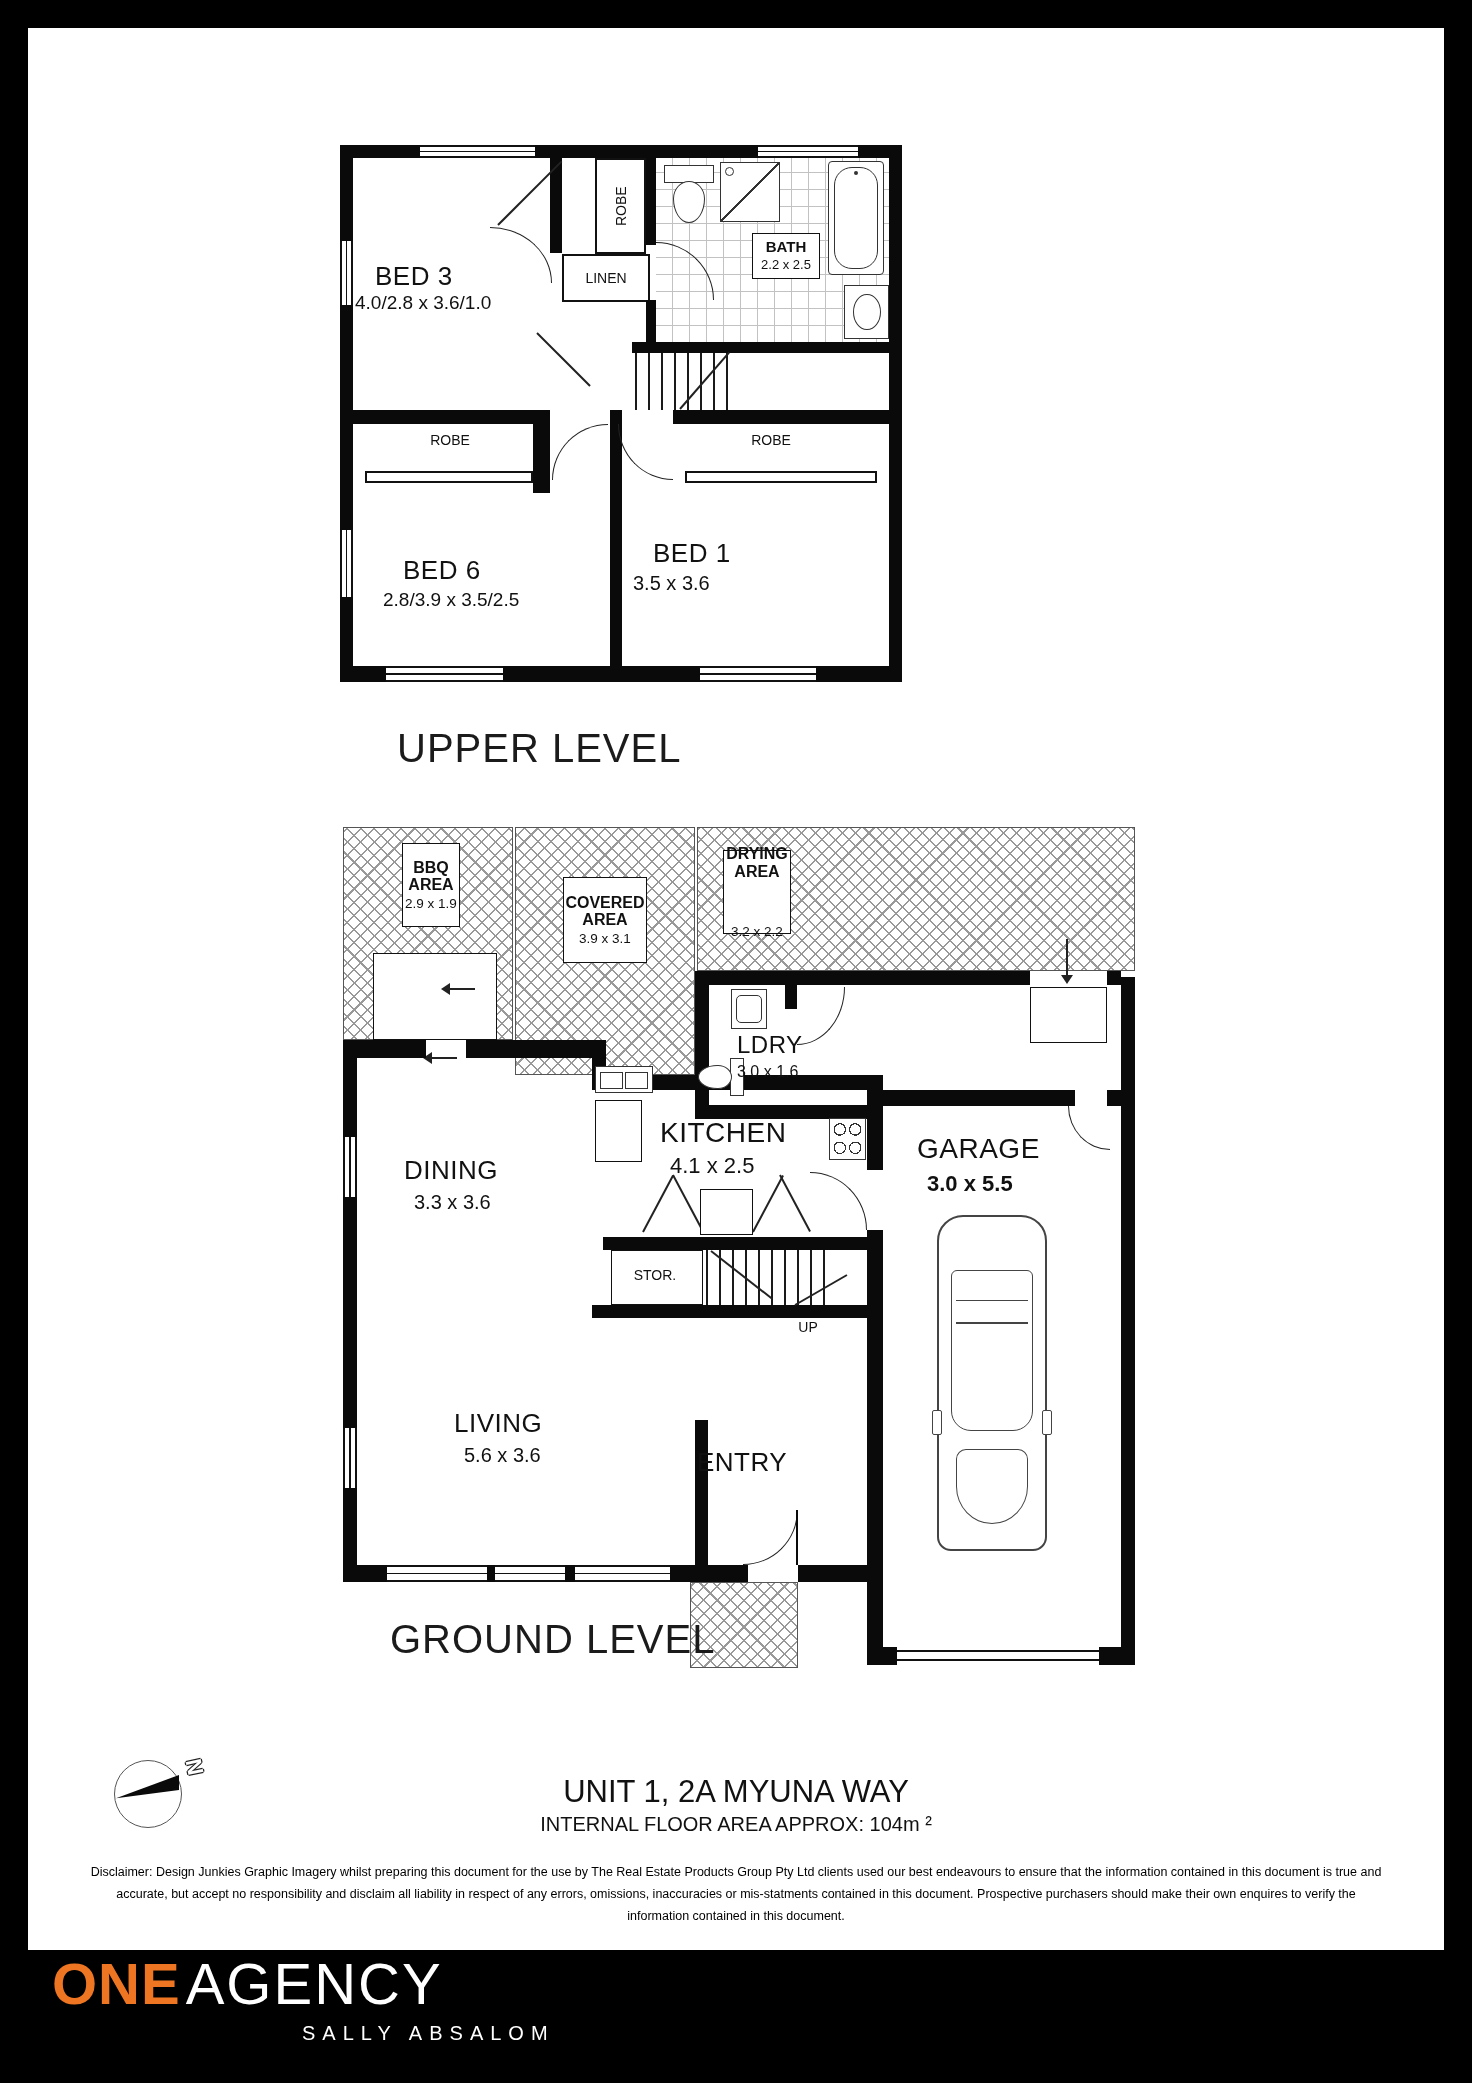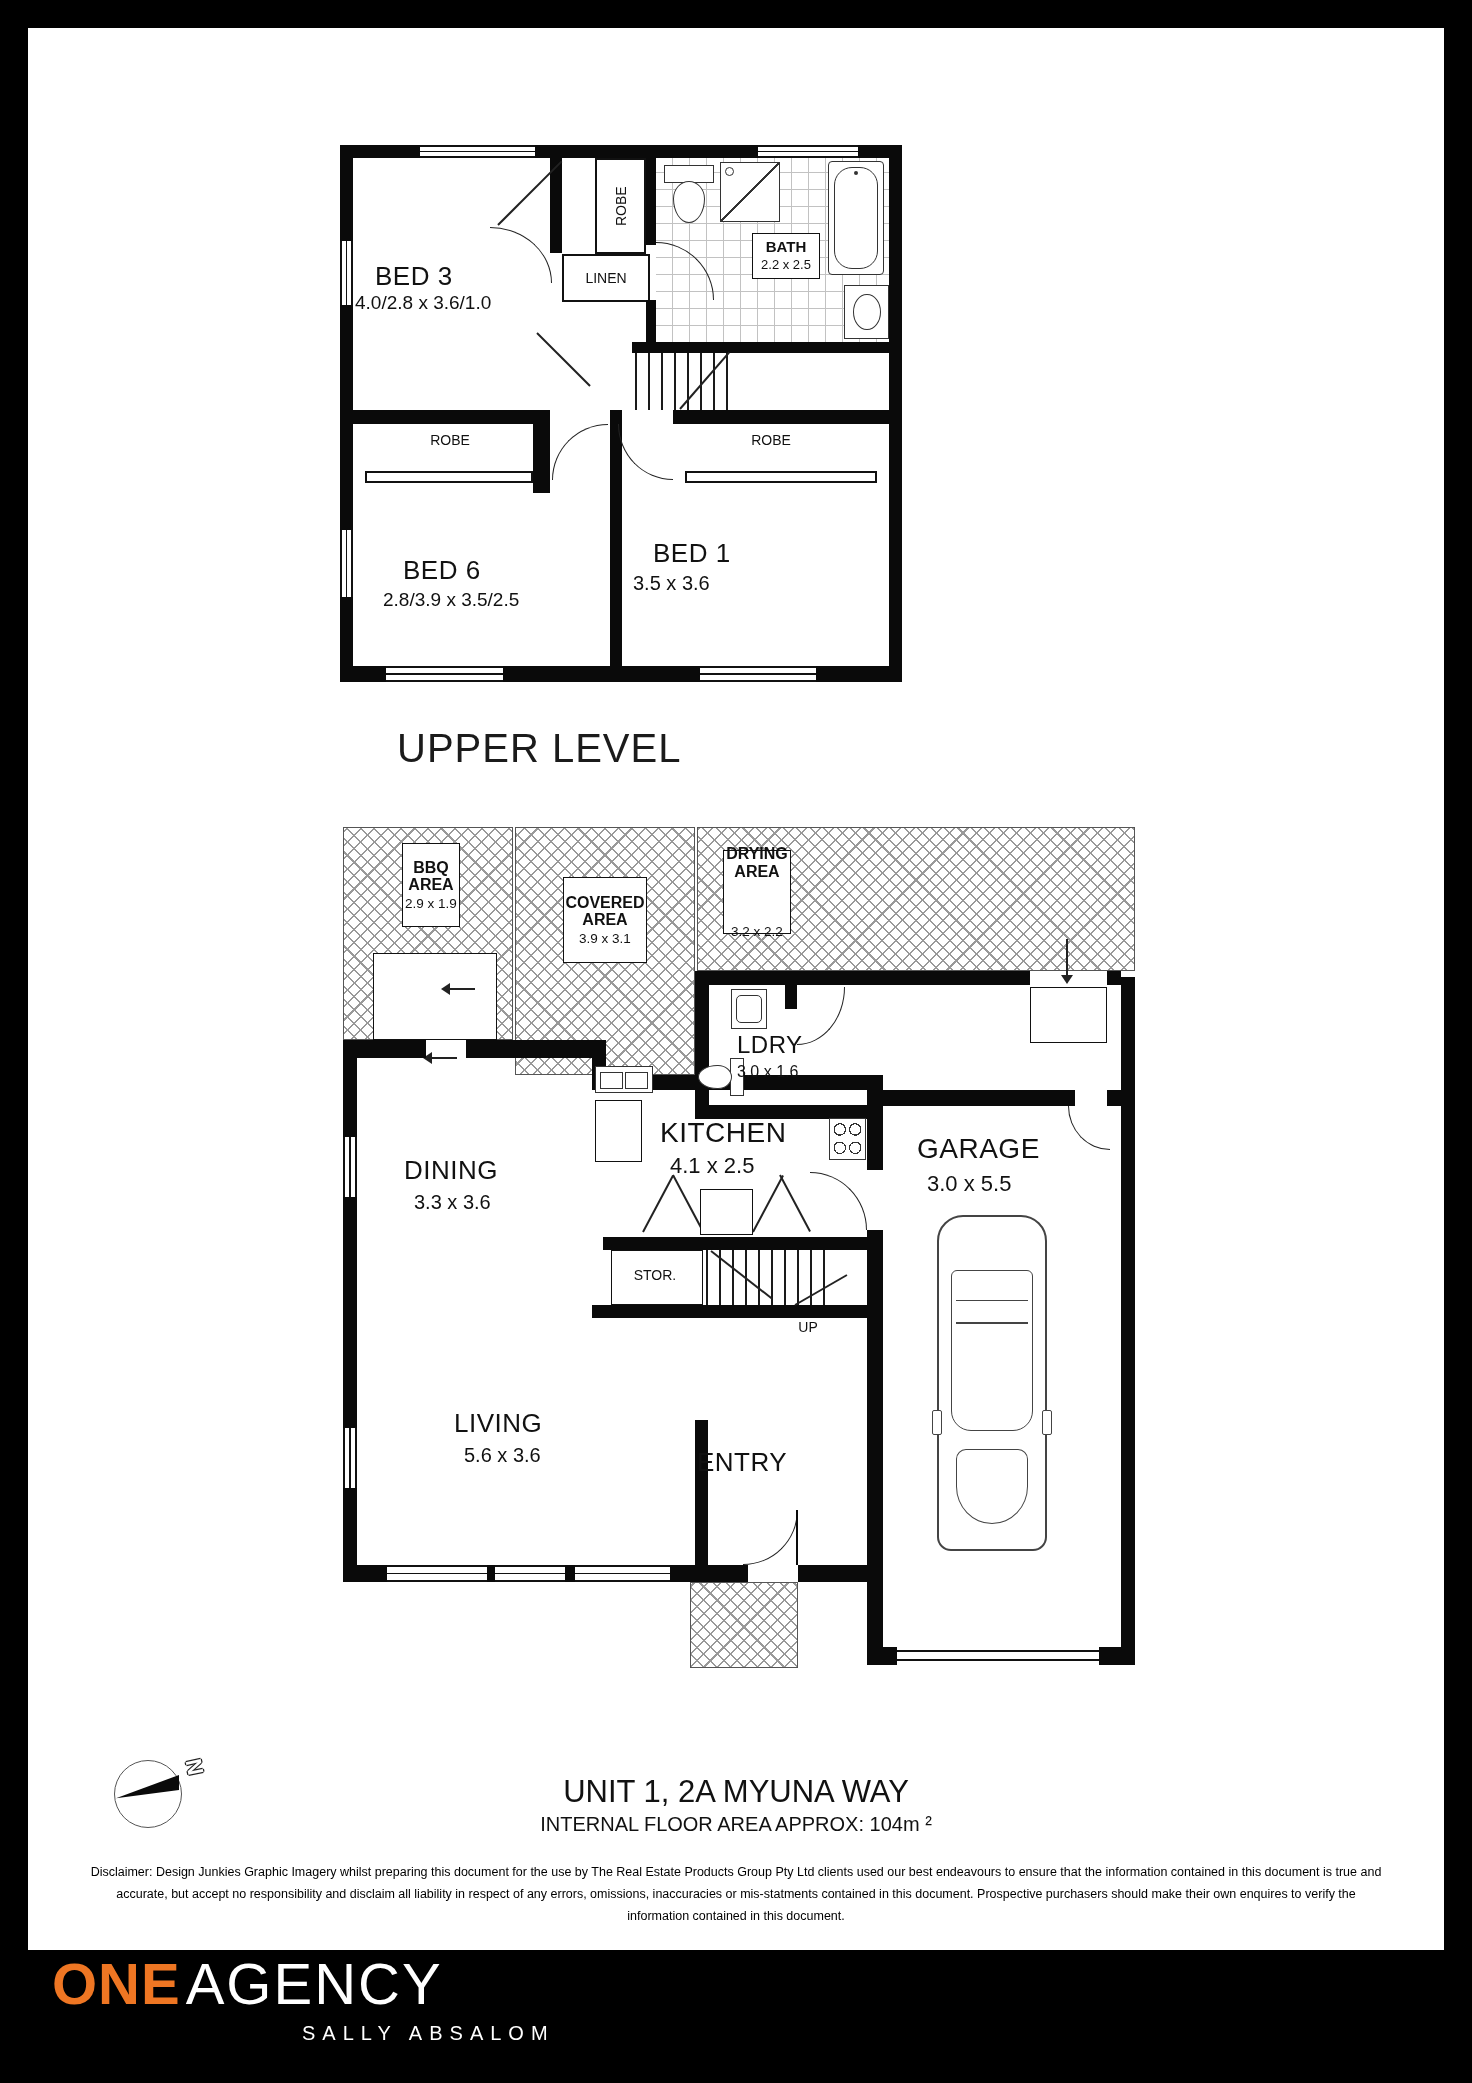--- a/index.html
+++ b/index.html
@@ -206,21 +206,21 @@
     </div>
     <div class="room-name" style="left:394px;top:204px;width:80px;font-size:24px;">LDRY</div>
     <div class="room-dims" style="left:394px;top:236px;width:80px;font-size:16px;">3.0 x 1.6</div>
     <div class="thinbox" style="left:687px;top:160px;width:77px;height:56px;border-width:1.5px;"></div>
     <div class="arrow" style="left:718px;top:112px;">
       <div class="shaft" style="left:5px;top:0;width:2px;height:38px;"></div>
       <div class="head" style="left:0;top:36px;border-width:9px 6px 0 6px;border-top-color:#222;"></div>
     </div>
 
     <div class="room-name big" style="left:574px;top:306px;width:140px;">GARAGE</div>
-    <div class="room-dims bigd" style="left:584px;top:344px;width:120px;">3.0 x 5.5</div>
+    <div class="room-dims bigd" style="left:584px;top:344px;width:120px;font-weight:bold;">3.0 x 5.5</div>
     <div class="car" style="left:594px;top:388px;width:110px;height:336px;">
       <div class="roof"></div>
           <div class="hood"></div>
           <div class="mirl"></div>
           <div class="mirr"></div>
     </div>
     <div class="w" style="left:524px;top:820px;width:30px;height:18px;"></div>
     <div class="w" style="left:756px;top:820px;width:36px;height:18px;"></div>
     <div class="gdoor" style="left:554px;top:823px;width:202px;height:11px;"></div>
 
@@ -258,20 +258,21 @@
     <div class="winh" style="left:152px;top:738px;width:70px;height:17px;"></div>
     <div class="winh" style="left:232px;top:738px;width:95px;height:17px;"></div>
     <div class="w" style="left:455px;top:738px;width:85px;height:17px;"></div>
     <div class="w" style="left:352px;top:593px;width:13px;height:145px;"></div>
     <div class="arc arc-br" style="left:400px;top:683px;width:55px;height:55px;"></div>
     <div class="w" style="left:453px;top:683px;width:2px;height:55px;"></div>
     <div class="room-name" style="left:354px;top:620px;width:120px;">ENTRY</div>
     <div class="hatch" style="left:347px;top:755px;width:108px;height:86px;"></div>
   </div>
 
+  <div class="lvl-title" style="left:362px;top:1589px;">GROUND LEVEL</div>
 
   <div class="titleblock tb-addr" style="top:1730px;">UNIT 1, 2A MYUNA WAY</div>
   <div class="titleblock tb-area" style="top:1785px;">INTERNAL FLOOR AREA APPROX: 104m ²</div>
 
   <div class="compass" style="left:86px;top:1732px;width:68px;height:68px;">
     <div class="circ"></div>
     <div class="needle"></div>
     <span class="nlet">N</span>
   </div>
 

